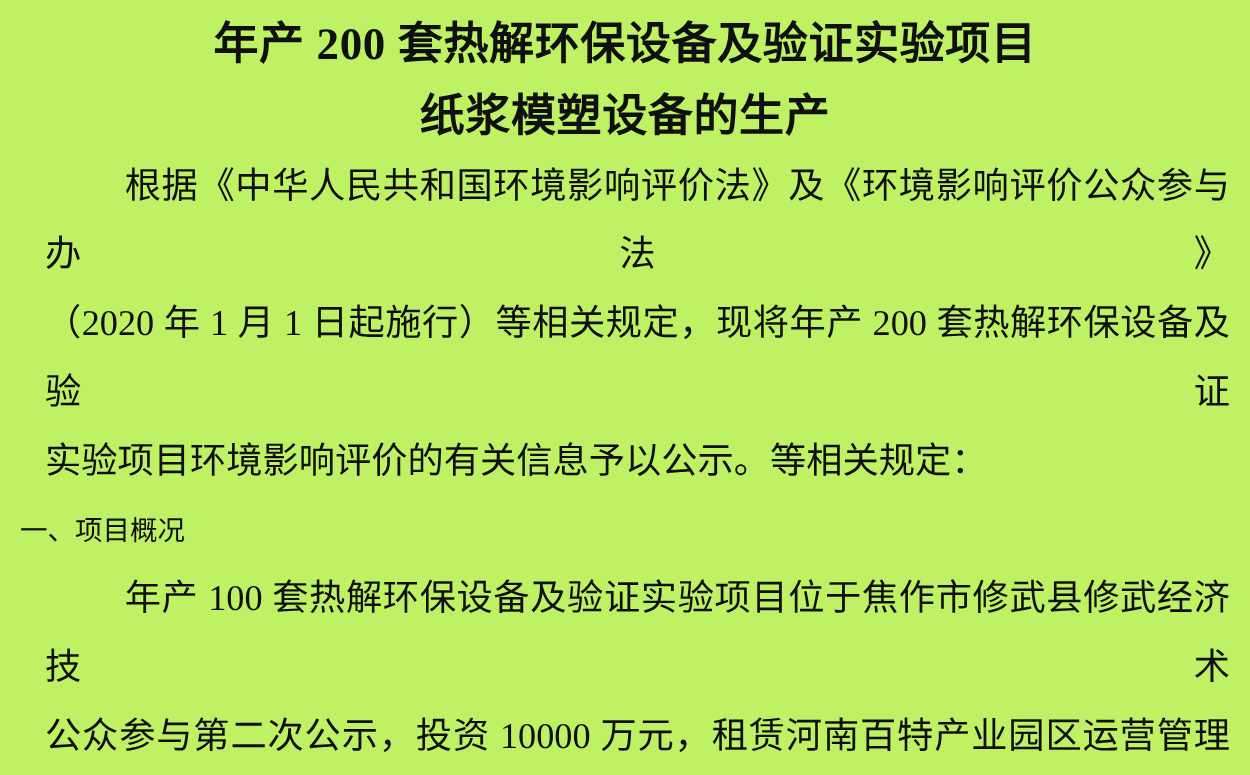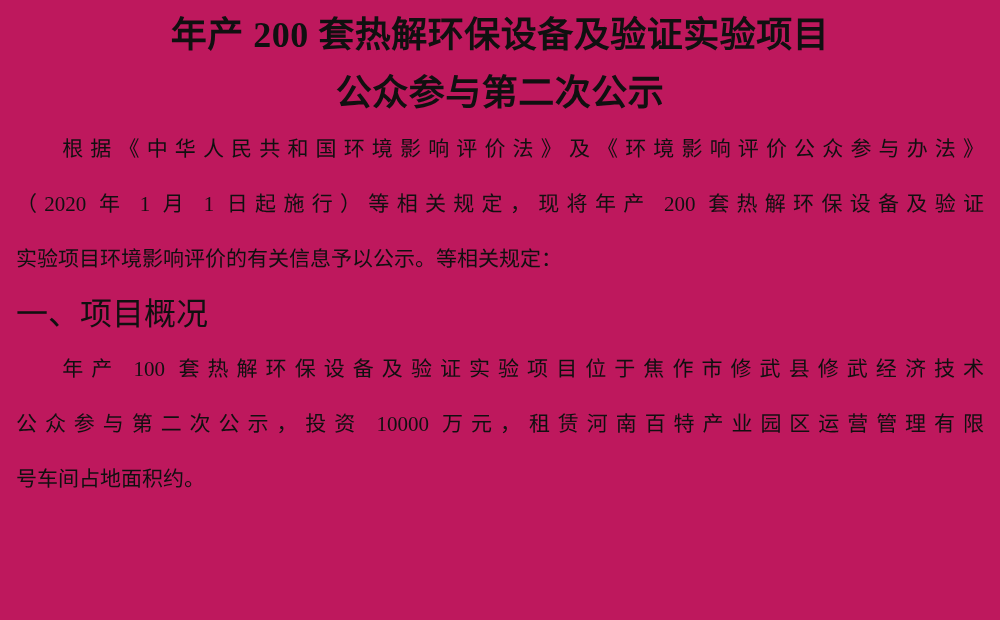--- a/index.html
+++ b/index.html
@@ -6,67 +6,68 @@
     margin: 0;
     padding: 0;
     background: #ffffff;
   }
   .page {
     position: relative;
     width: 1000px;
     height: 620px;
     box-sizing: border-box;
     padding: 6px 16px 0 16px;
-    background: #be185d;
+    background: #bef264;
     color: #101010;
     font-family: "Liberation Serif", "DejaVu Serif", serif;
     overflow: hidden;
   }
   .doc-title-line {
     font-size: 36px;
     line-height: 58px;
     font-weight: bold;
     text-align: center;
     letter-spacing: 0.5px;
     white-space: nowrap;
   }
   .body-line {
-    font-size: 21px;
+    font-size: 29px;
     line-height: 55px;
     white-space: nowrap;
+    margin-left: 20px;
   }
   .jline {
     
     text-align: justify;
     text-align-last: justify;
     text-justify: inter-character;
     white-space: normal;
   }
   .lline {
     
     text-align: left;
     text-align-last: left;
   }
   .indent {
     text-indent: 2.2em;
   }
   .section-heading {
-    font-size: 32px;
+    font-size: 22px;
     line-height: 55px;
     text-align: left;
   }
 </style>
 </head>
 <body>
 
 <div class="page">
 
   <div>
     <div class="doc-title-line">年产 200 套热解环保设备及验证实验项目</div>
-    <div class="doc-title-line">公众参与第二次公示</div>
+    <div class="doc-title-line">纸浆模塑设备的生产</div>
   </div>
 
   <div>
     <div class="body-line jline indent">根据《中华人民共和国环境影响评价法》及《环境影响评价公众参与办法》</div>
     <div class="body-line jline">（2020 年 1 月 1 日起施行）等相关规定，现将年产 200 套热解环保设备及验证</div>
     <div class="body-line lline">实验项目环境影响评价的有关信息予以公示。等相关规定：</div>
   </div>
 
   <div class="section-heading">一、项目概况</div>
 

